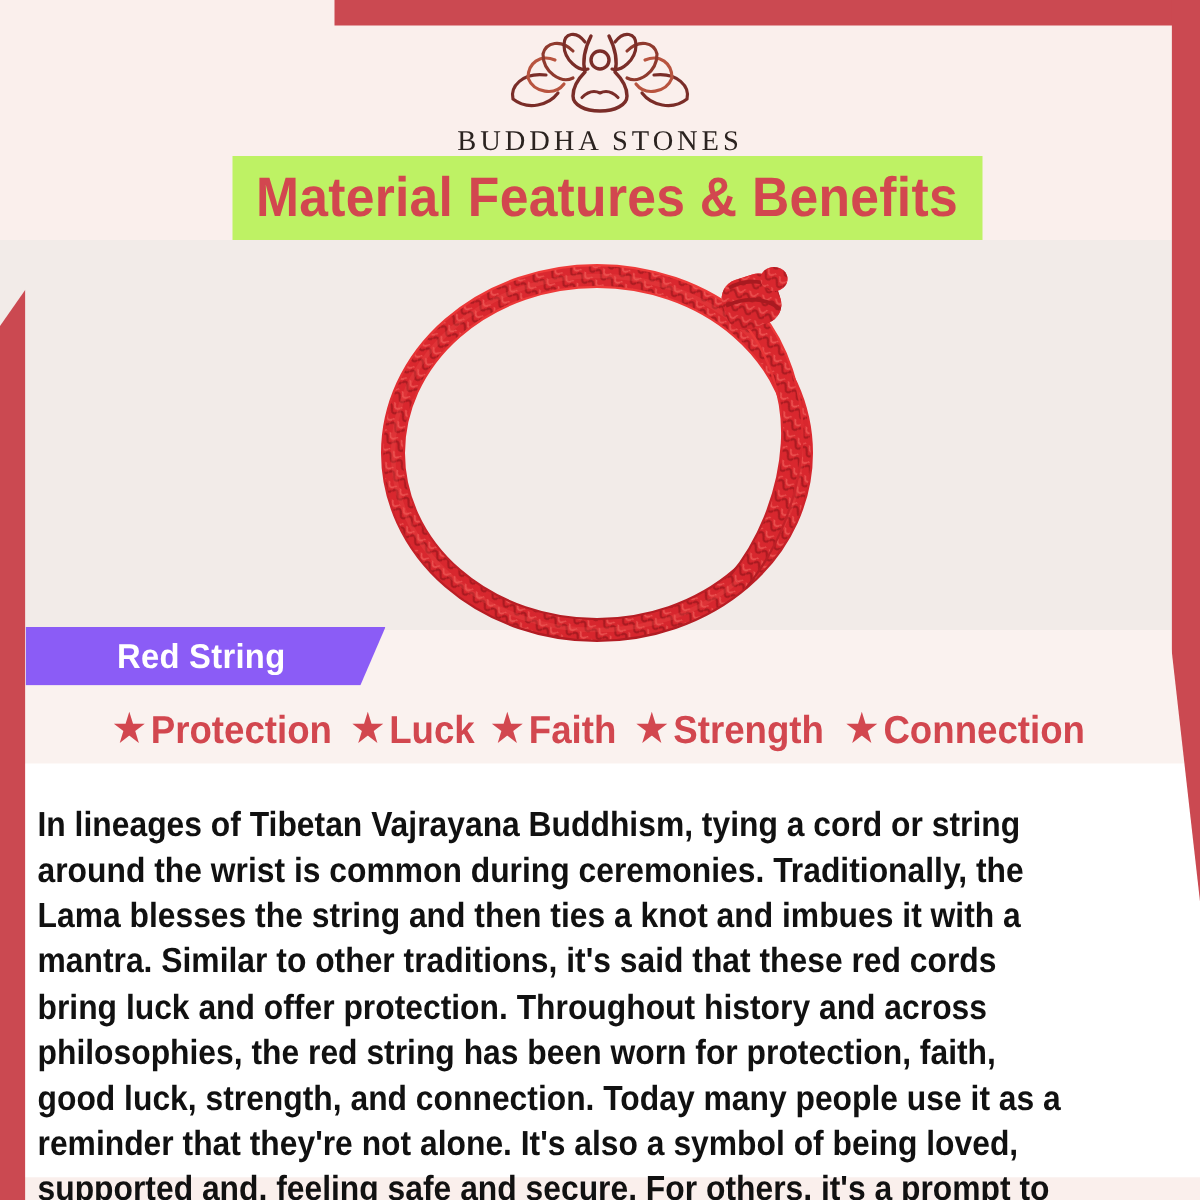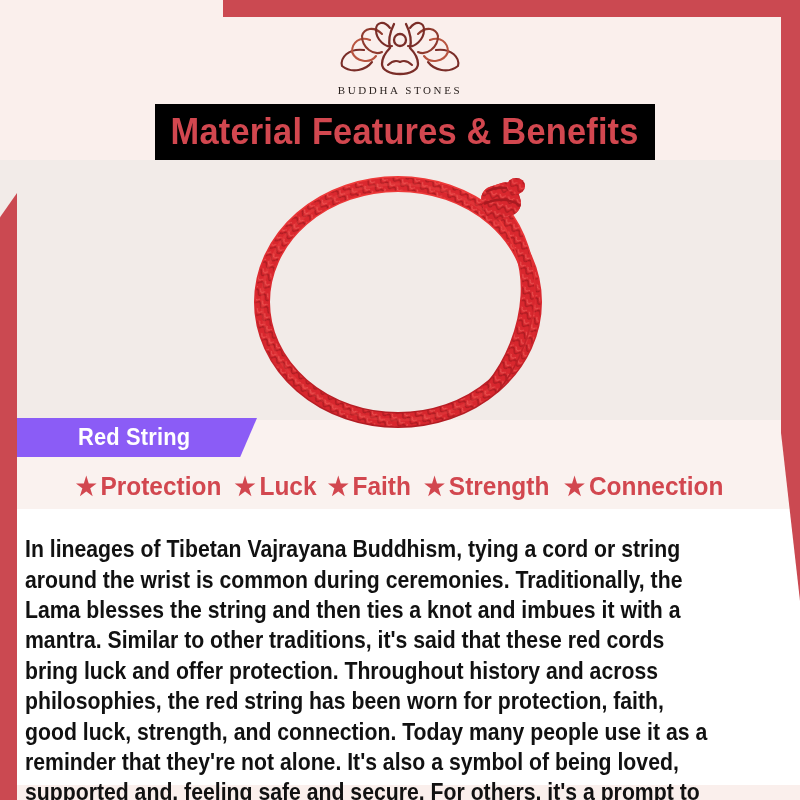--- a/index.html
+++ b/index.html
@@ -82,32 +82,32 @@
     width: 800px;
     text-align: center;
   }
   .logo-mark {
     display: block;
     margin: 0 auto;
   }
   .logo-word {
     margin-top: 2px;
     font-family: "Liberation Serif", serif;
-    font-size: 11px;
+    font-size: 19px;
     letter-spacing: 2.6px;
     color: #2b2320;
     font-weight: 400;
   }
 
   
   .title-band {
     position: absolute;
     left: 155px; top: 104px;
     width: 500px; height: 56px;
-    background: #000000;
+    background: #bef264;
     display: flex;
     align-items: center;
     justify-content: center;
   }
   .title-text {
     font-size: 37px;
     font-weight: bold;
     color: #d2474f;
     letter-spacing: 0.2px;
     transform: scaleX(0.93);

